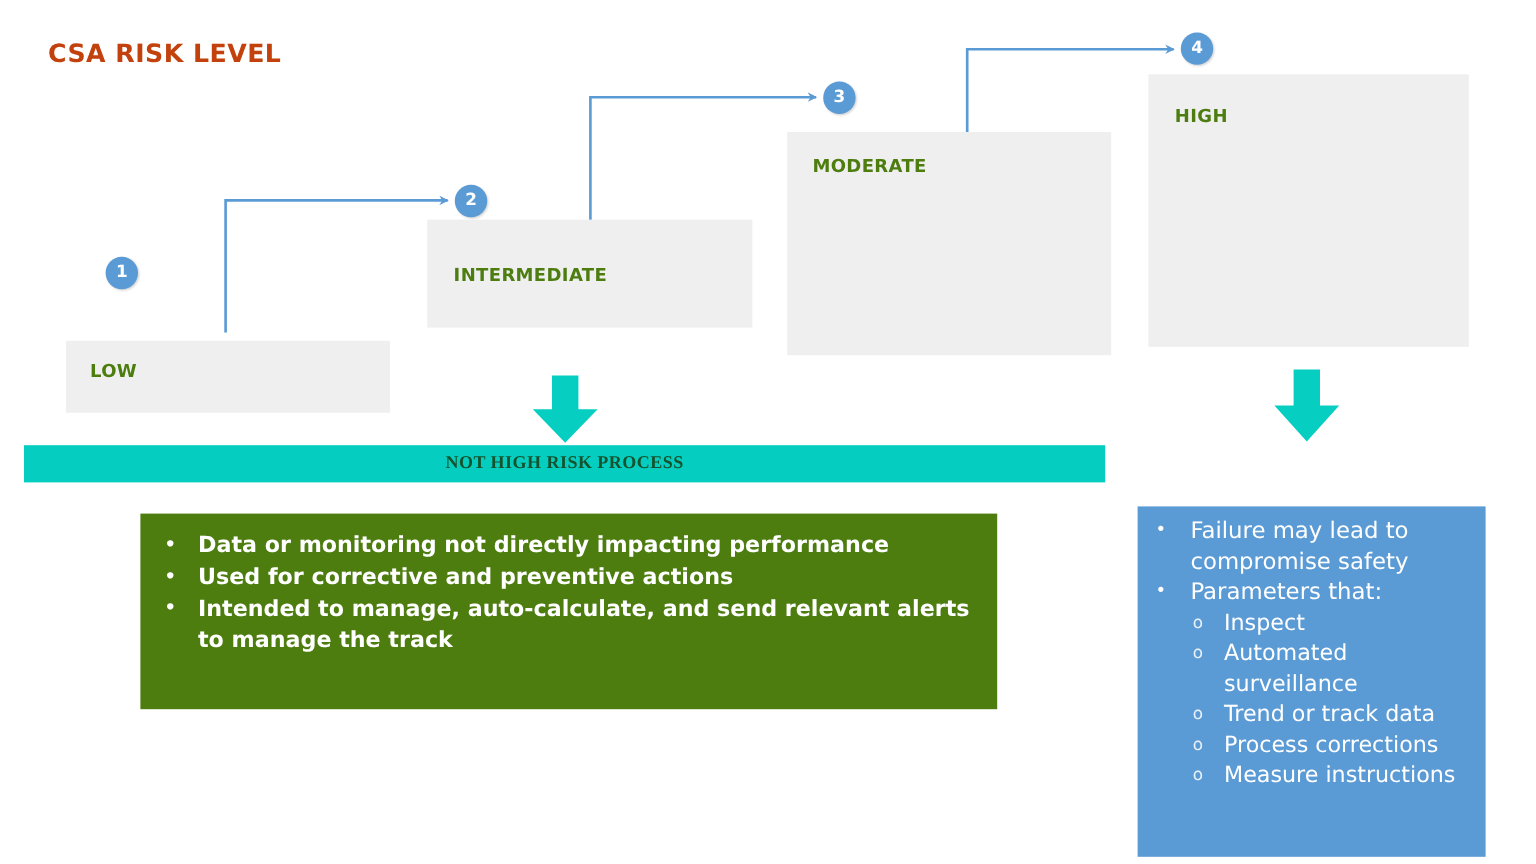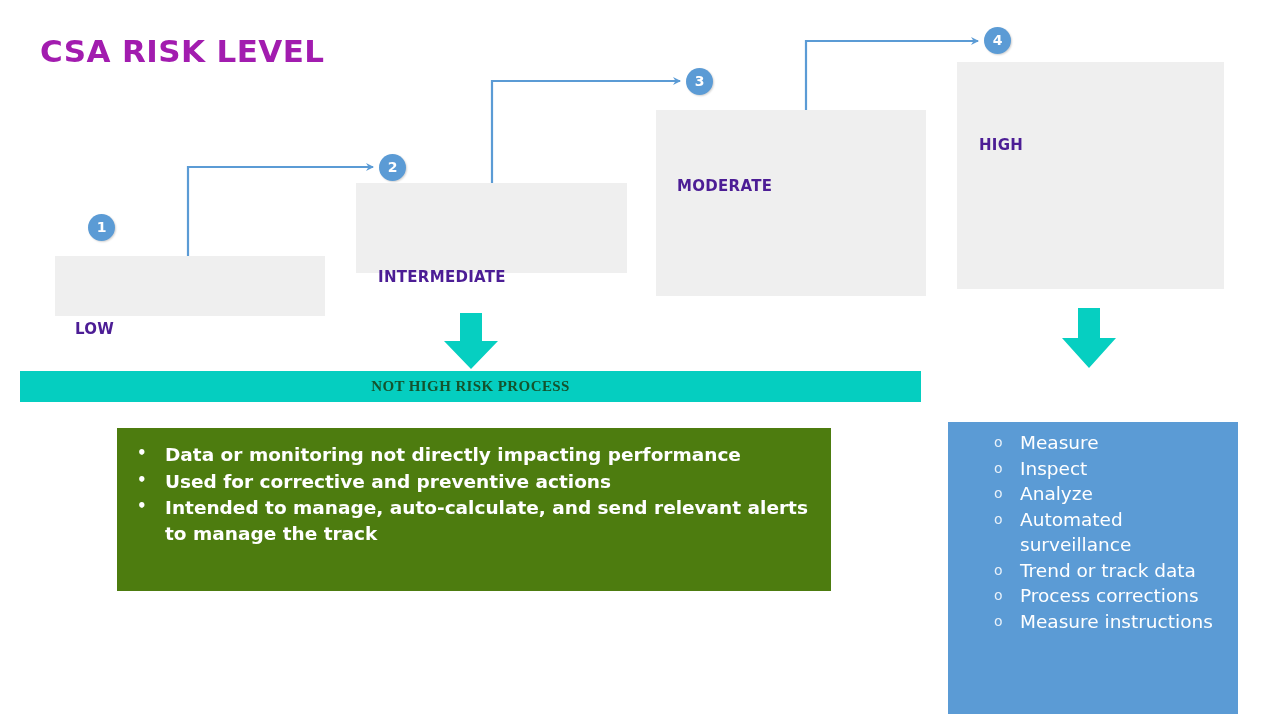--- a/index.html
+++ b/index.html
@@ -18,45 +18,44 @@
     background: #ffffff;
     overflow: hidden;
   }
 
   
   .slide-title {
     position: absolute;
     left: 40px;
     top: 33px;
     font-family: "DejaVu Sans", sans-serif;
-    font-size: 31px;
+    font-size: 21px;
     font-weight: bold;
     letter-spacing: 0.4px;
-    color: #a21caf;
+    color: #c2410c;
     white-space: nowrap;
   }
 
   
   .level-box {
     position: absolute;
     background: #efefef;
     box-sizing: border-box;
   }
   .level-box .level-label {
     position: absolute;
     font-family: "DejaVu Sans", sans-serif;
     font-weight: bold;
     font-size: 15px;
-    color: #4c1d95;
+    color: #4d7c0f;
     letter-spacing: 0.3px;
     white-space: nowrap;
-    margin-top: 48px;
-  }
-
-  #box-low      { left: 55px;  top: 256px; width: 270px; height: 60px; }
+  }
+
+  #box-low      { left: 55px;  top: 284px; width: 270px; height: 60px; }
   #box-low .level-label      { left: 20px; top: 16px; }
   #box-intermediate { left: 356px; top: 183px; width: 271px; height: 90px; }
   #box-intermediate .level-label { left: 22px; top: 37px; }
   #box-moderate { left: 656px; top: 110px; width: 270px; height: 186px; }
   #box-moderate .level-label { left: 21px; top: 19px; }
   #box-high     { left: 957px; top: 62px;  width: 267px; height: 227px; }
   #box-high .level-label     { left: 22px; top: 26px; }
 
   
   .step-circle {
@@ -255,24 +254,30 @@
 
   <div id="panel-not-high">
     <ul>
       <li>Data or monitoring not directly impacting performance</li>
       <li>Used for corrective and preventive actions</li>
       <li>Intended to manage, auto-calculate, and send relevant alerts to manage the track</li>
     </ul>
   </div>
 
   <div id="panel-high">
+    <ul class="lvl1">
+      <li class="lvl1-item">
+        <span class="txt">Failure may lead to compromise safety</span>
+      </li>
+      <li class="lvl1-item">
+        <span class="txt">Parameters that:</span>
+      </li>
+    </ul>
     <ul class="lvl2">
-      <li class="lvl2-item">Measure</li>
       <li class="lvl2-item">Inspect</li>
-      <li class="lvl2-item">Analyze</li>
       <li class="lvl2-item">Automated surveillance</li>
       <li class="lvl2-item">Trend or track data</li>
       <li class="lvl2-item">Process corrections</li>
       <li class="lvl2-item">Measure instructions</li>
     </ul>
   </div>
 
 </div>
 
 </body></html>

